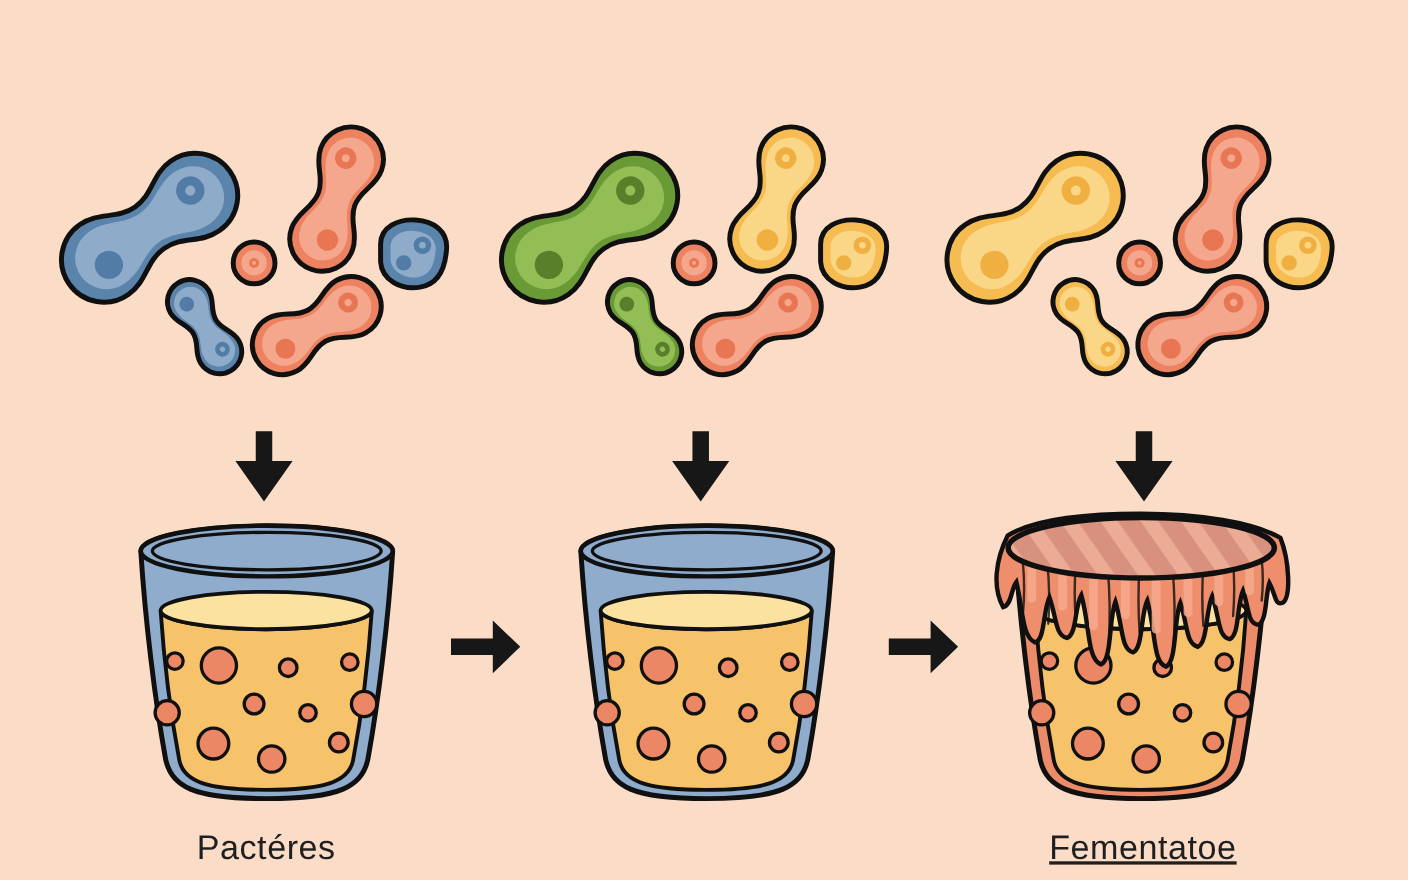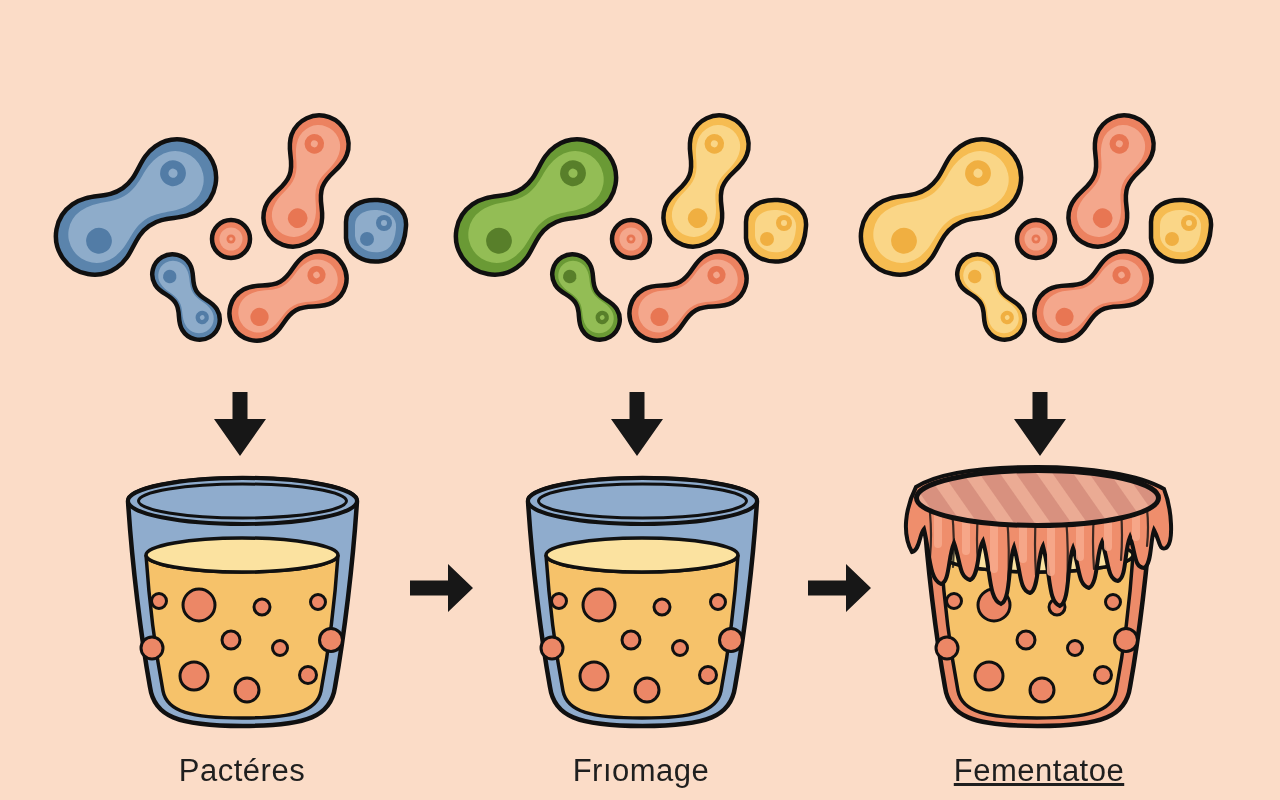--- a/index.html
+++ b/index.html
@@ -167,16 +167,15 @@
         <path d="M 1094,475 q -2,27 0,55"></path>
             <path d="M 1121,472 q 2,24 0,49"></path>
         <path d="M 1147,470 q 2,18 0,37"></path>
       </g>
     </g>
     <ellipse cx="1037.5" cy="459" rx="121" ry="27.5" fill="url(#stripes)" stroke="var(--ink)" stroke-width="5"></ellipse>
   </g>
 </svg>
 
 <div class="stage-label lbl-1">Pactéres</div>
-<div class="stage-label lbl-2">Frıomage</div>
 <div class="stage-label lbl-3">Fementatoe</div>
 
 </div>
 
 </body></html>

